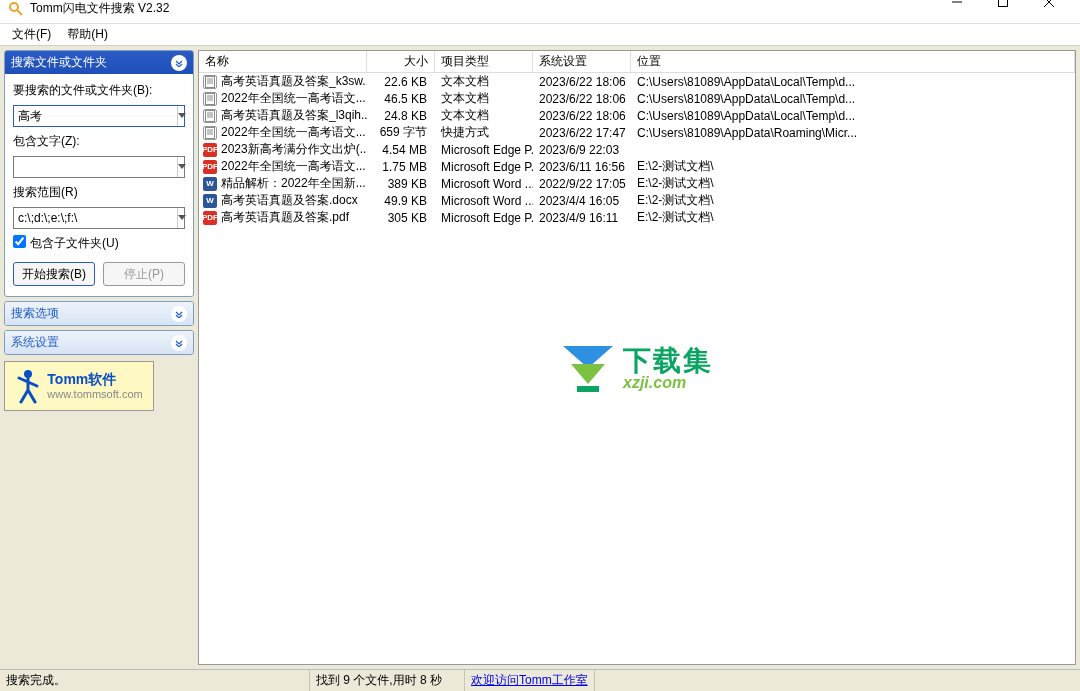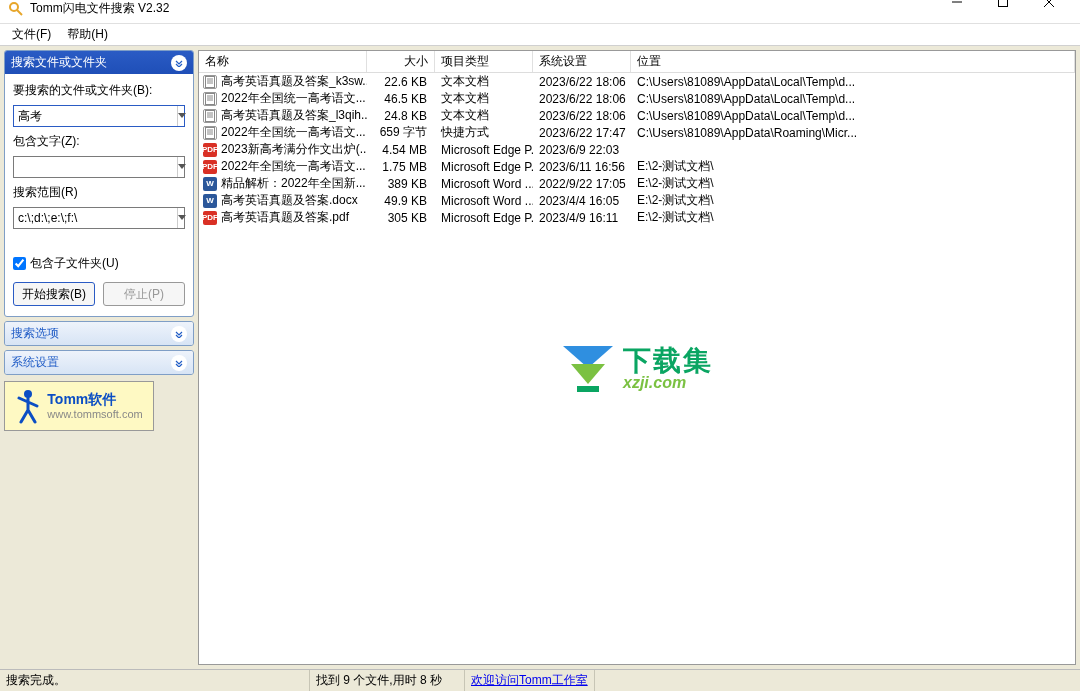--- a/index.html
+++ b/index.html
@@ -124,23 +124,21 @@
   width: 16px;
   display: flex;
   align-items: center;
   justify-content: center;
   font-size: 9px;
   border-left: 1px solid #ccc;
   cursor: pointer;
 }
 .cb-row {
   display: flex;
-  align-items: center;
   gap: 4px;
-  margin-top: 20px;
 }
 .cb-row input[type="checkbox"] {
   width: 13px; height: 13px;
 }
 .btn-row {
   display: flex;
   gap: 8px;
   margin-top: 4px;
 }
 .btn {

